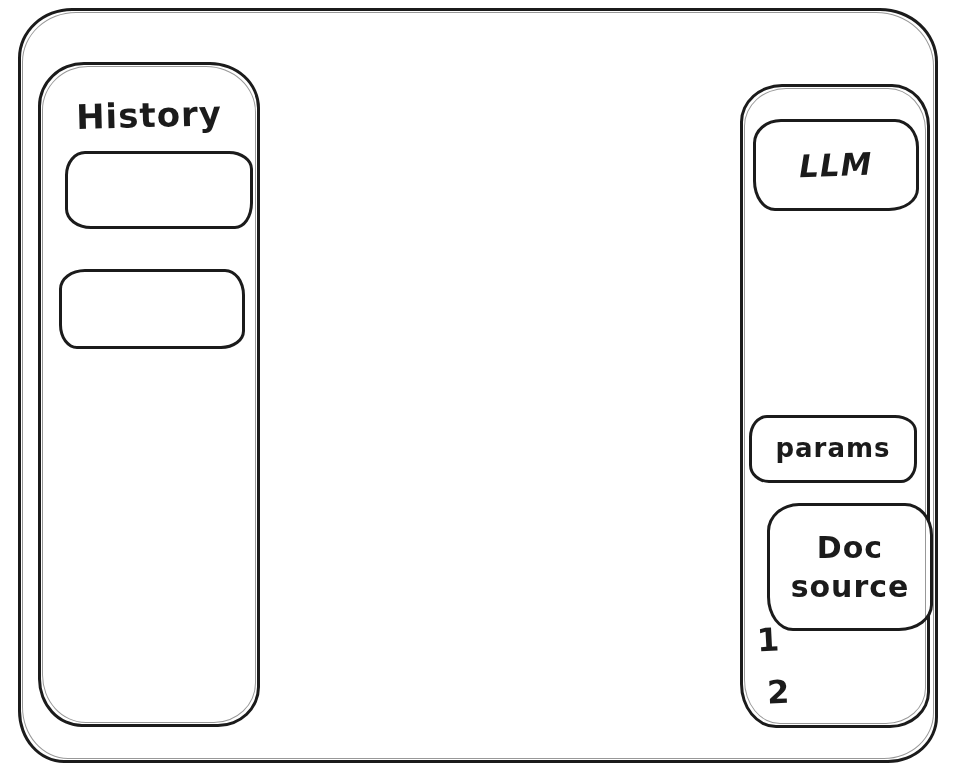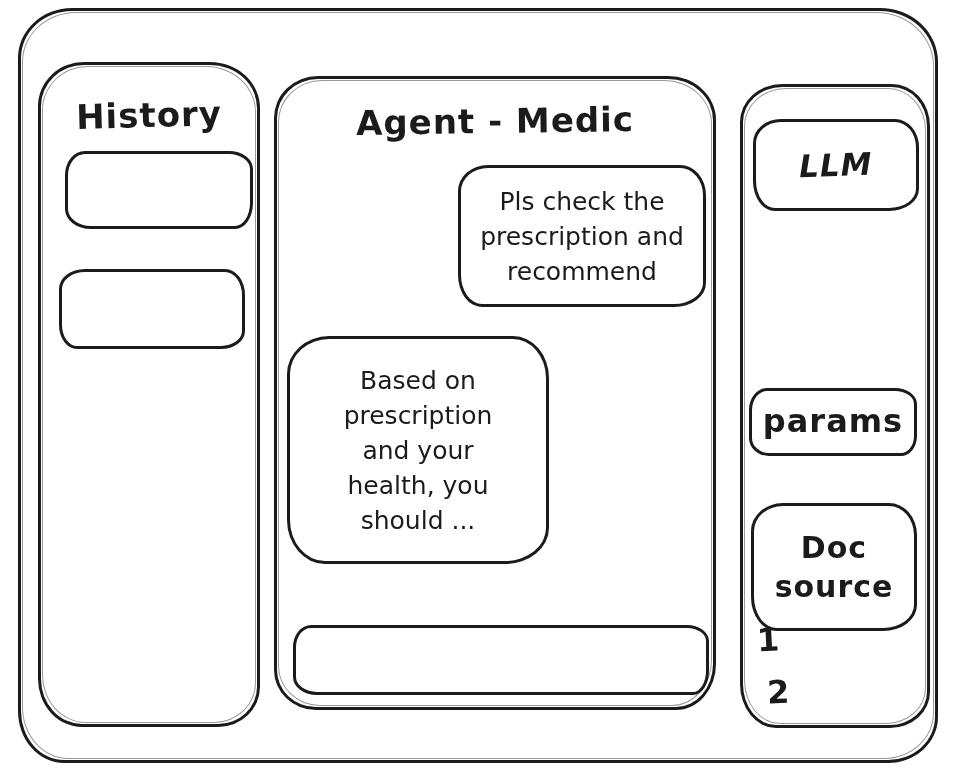--- a/index.html
+++ b/index.html
@@ -156,27 +156,27 @@
     border-radius: 28px 24px 30px 22px / 24px 28px 22px 30px;
     transform: none;
   }
   .tool-btn.llm .lbl { transform: rotate(-2deg); font-style: italic; }
   .tool-btn.ocr {
     left: 12px; top: 144px;
     width: 164px; height: 92px;
     border-radius: 24px 30px 22px 28px / 30px 22px 28px 24px;
   }
   .tool-btn.params {
-    left: 6px; top: 301px;
+    left: 6px; top: 328px;
     width: 168px; height: 68px;
     border-radius: 18px 22px 16px 20px / 22px 16px 20px 18px;
-    font-size: 32px;
+    font-size: 26px;
   }
   .tool-btn.docsource {
-    left: 8px; top: 416px;
+    left: 24px; top: 416px;
     width: 166px; height: 128px;
     border-radius: 32px 28px 34px 26px / 28px 32px 26px 34px;
     font-size: 30px;
     padding: 0 24px;
   }
   .doc-item {
     position: absolute;
     font-size: 32px;
     font-weight: 600;
     cursor: pointer;
@@ -190,29 +190,20 @@
 <div class="canvas">
 
   <div class="sk frame dbl"></div>
 
   <div class="sk history-panel dbl">
     <div class="history-title">History</div>
     <div class="history-item one"></div>
     <div class="history-item two"></div>
   </div>
 
-  <div class="sk chat-panel dbl">
-    <div class="chat-title">Agent - Medic</div>
-
-    <div class="bubble user">Pls check the prescription and recommend</div>
-
-    <div class="bubble assistant">Based on prescription and your health, you should ...</div>
-
-    <input class="chat-input" type="text" value="" style="">
-  </div>
 
   <div class="sk tools-panel dbl">
     <div class="tool-btn llm">
       <span class="lbl">LLM</span>
     </div>
 
 
     <div class="tool-btn params">
       <span class="lbl">params</span>
     </div>

